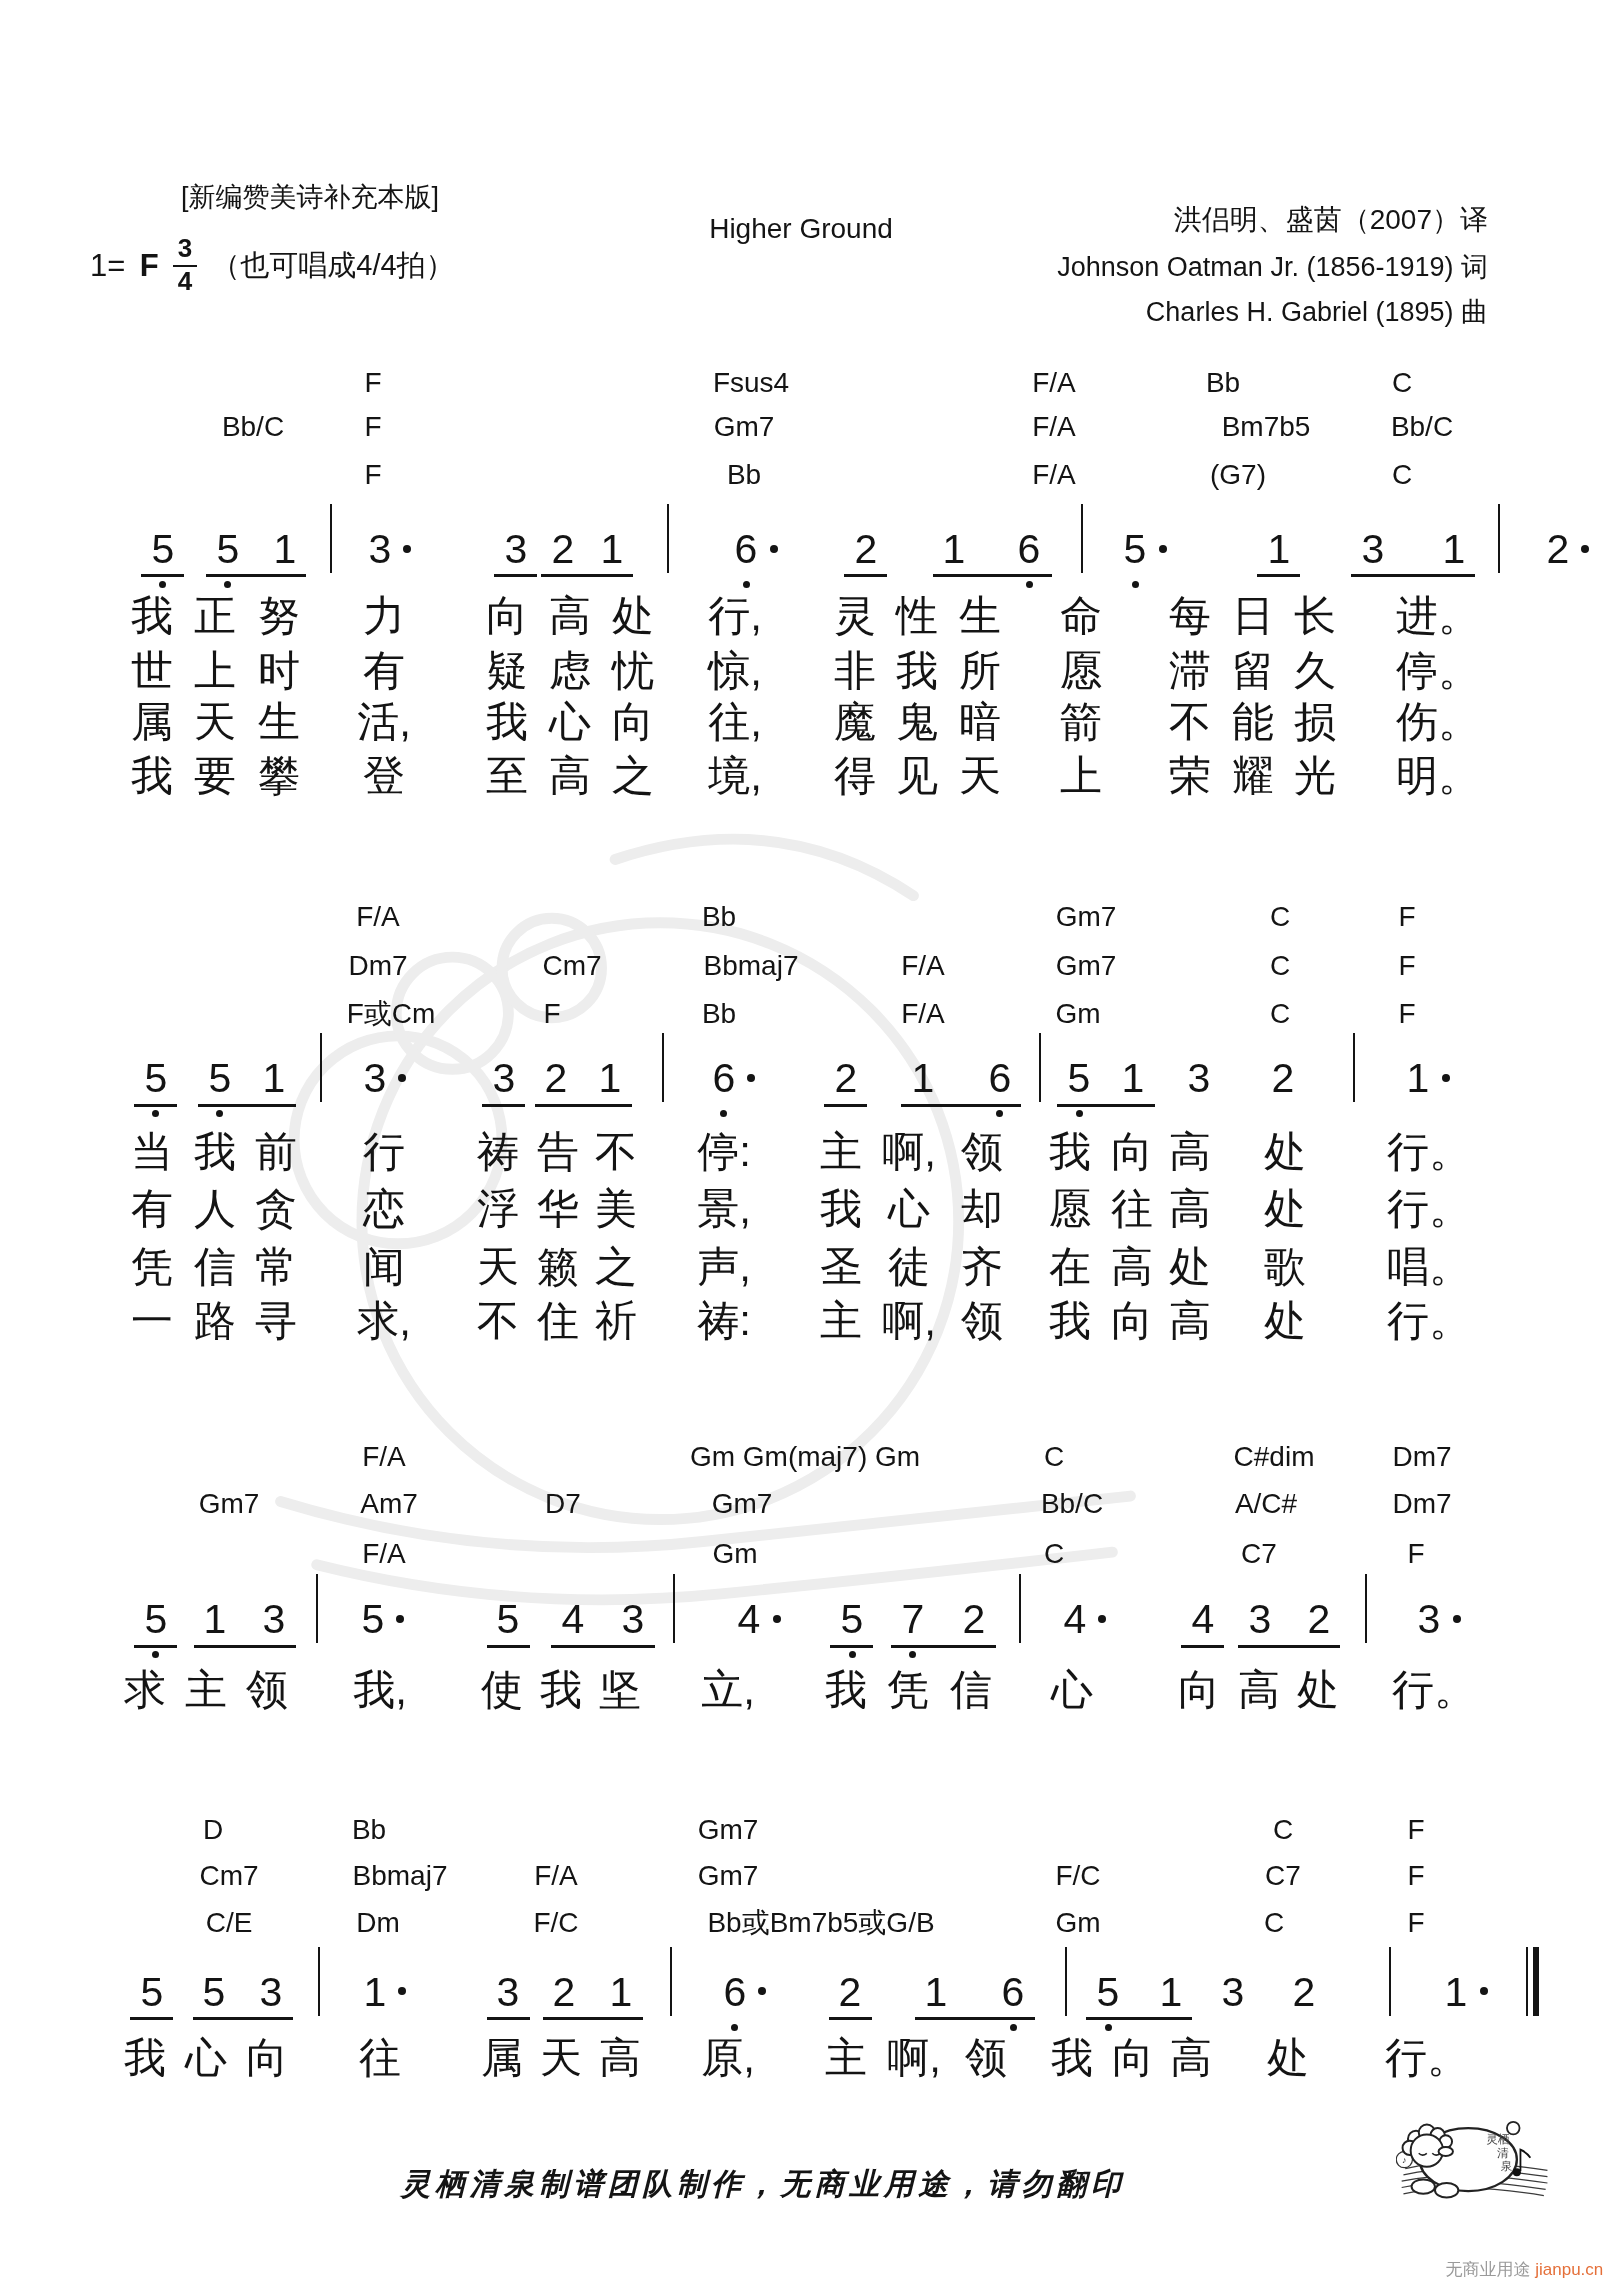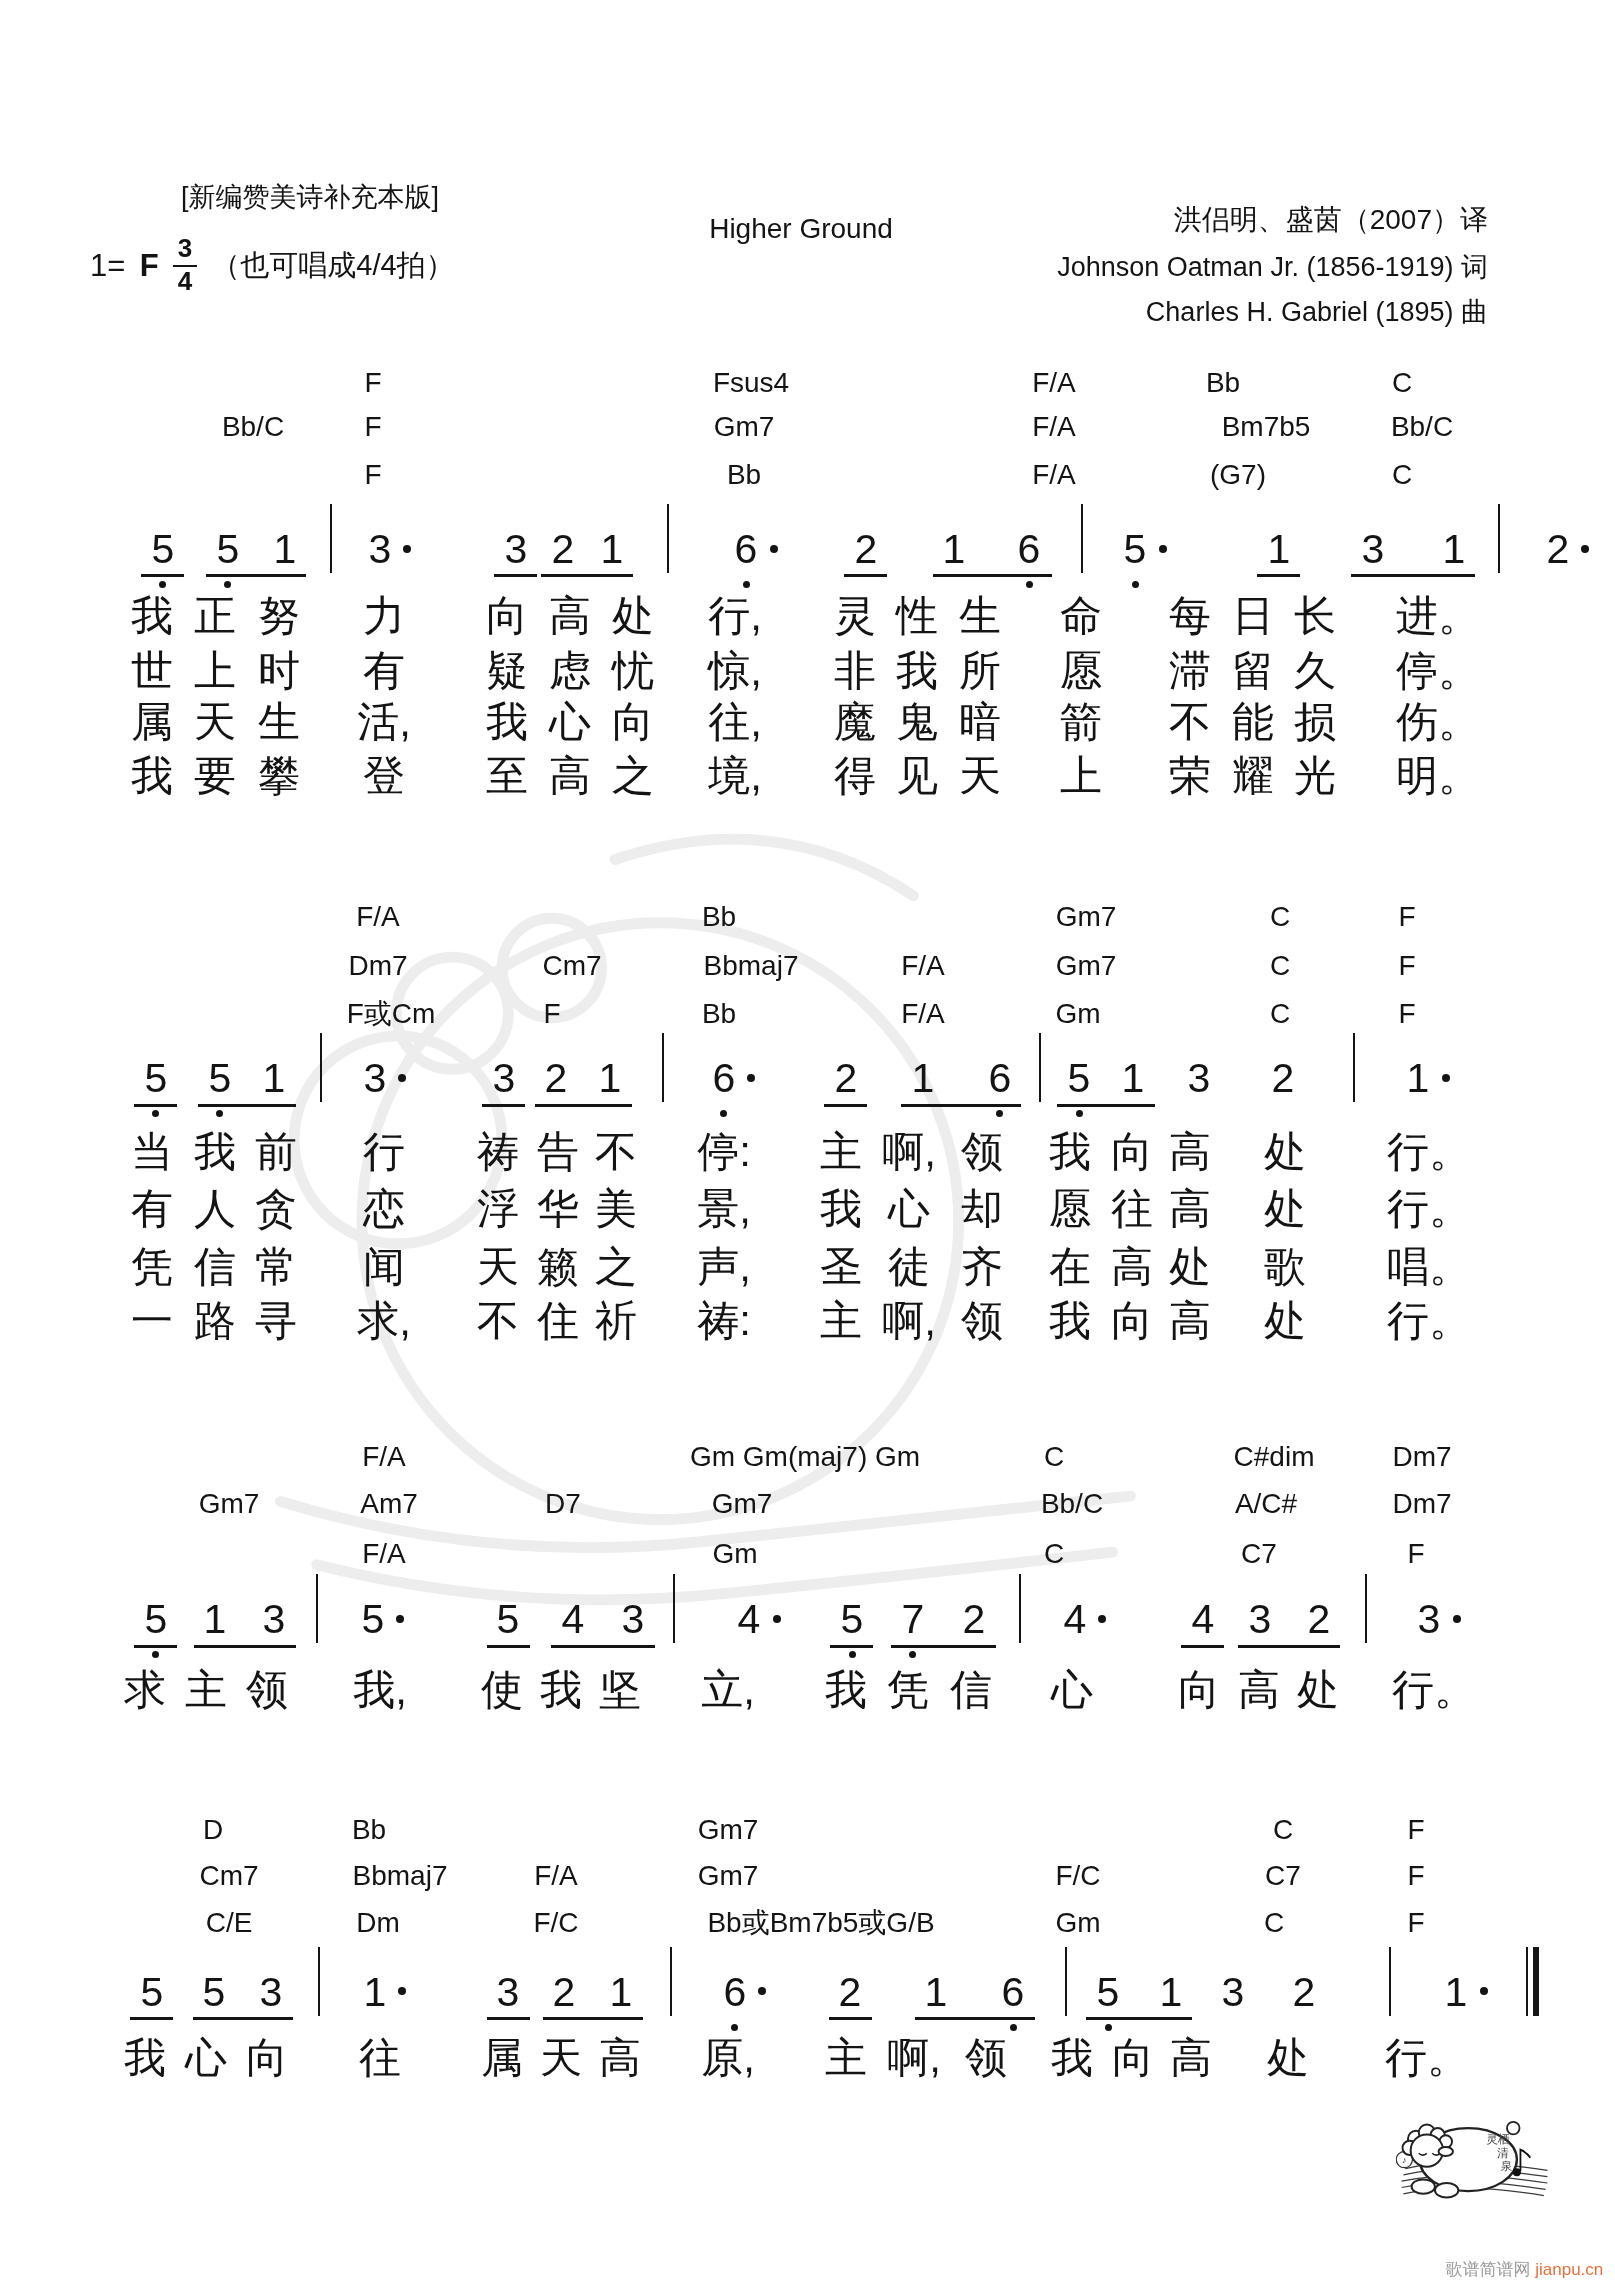--- a/index.html
+++ b/index.html
@@ -440,20 +440,21 @@
         <span class="tok lyric" style="left: 914px; top: 2037px;">啊,</span>
         <span class="tok lyric" style="left: 986px; top: 2037px;">领</span>
         <span class="tok lyric" style="left: 1072px; top: 2037px;">我</span>
         <span class="tok lyric" style="left: 1133px; top: 2037px;">向</span>
         <span class="tok lyric" style="left: 1191px; top: 2037px;">高</span>
         <span class="tok lyric" style="left: 1288px; top: 2037px;">处</span>
         <span class="tok lyric" style="left: 1427px; top: 2037px;">行。</span>
       </div>
     </div>
 
+  <div class="footer-line">灵栖清泉制谱团队制作，无商业用途，请勿翻印</div>
 
   <svg class="abs" style="left:1396px;top:2120px;" width="158" height="90" viewBox="0 0 175 100">
     <g stroke="#3a3a3a" stroke-width="1.4" fill="none">
       <path d="M10,54 C 55,44 100,46 168,56"></path>
       <path d="M8,61 C 55,51 100,53 168,63"></path>
       <path d="M6,68 C 55,58 100,60 168,70"></path>
       <path d="M6,75 C 55,65 100,67 166,77"></path>
       <path d="M8,82 C 55,72 100,74 164,84"></path>
     </g>
     <circle cx="9" cy="44" r="9" fill="#ffffff" stroke="#333" stroke-width="1.4"></circle>
@@ -478,18 +479,18 @@
         <ellipse cx="56" cy="78" rx="13" ry="8"></ellipse>
     </g>
     <circle cx="134" cy="58" r="4.5" fill="#111"></circle>
     <path d="M138,57 L138,33 q7,3 11,9" stroke="#111" stroke-width="2" fill="none"></path>
     <text x="100" y="26" font-size="13" fill="#444">灵栖</text>
     <text x="112" y="41" font-size="13" fill="#444">清</text>
     <text x="116" y="56" font-size="13" fill="#444">泉</text>
   </svg>
 
   <div class="sitecredit">
-    <span class="gray">歌谱简谱网</span>
+    <span class="gray">无商业用途</span>
     <span class="orange">jianpu.cn</span>
   </div>
 
 </div>
 
 
 </body></html>

